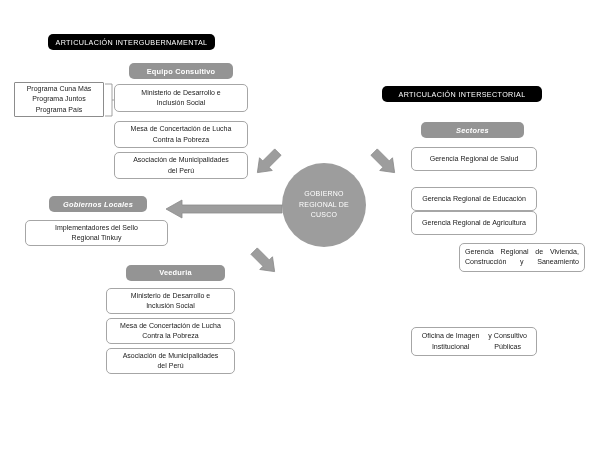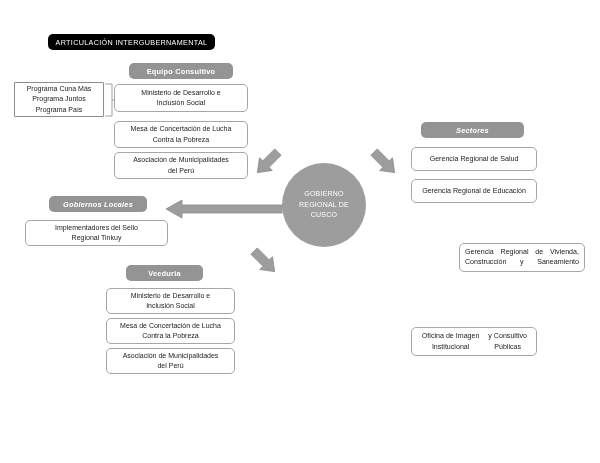--- a/index.html
+++ b/index.html
@@ -104,20 +104,23 @@
 </style>
 </head>
 <body>
 
 <div id="canvas">
 
   <div class="node banner" style="left:48px; top:34px; width:167px; height:16px;">
     <span>ARTICULACIÓN INTERGUBERNAMENTAL</span>
   </div>
 
+  <div class="node banner" style="left:382px; top:86px; width:160px; height:16px;">
+    <span>ARTICULACIÓN INTERSECTORIAL</span>
+  </div>
 
   <div class="node chip" style="left:129px; top:63px; width:104px; height:16px;">
     <span>Equipo Consultivo</span>
   </div>
 
   <div class="node card sq" style="left:14px; top:82px; width:90px; height:35px; flex-direction:column;">
     <span>Programa Cuna Más</span>
     <span>Programa Juntos</span>
     <span>Programa País</span>
   </div>
@@ -147,21 +150,21 @@
 
   <div class="node chip" style="left:49px; top:196px; width:98px; height:16px;font-style:italic;">
     <span>Gobiernos Locales</span>
   </div>
 
   <div class="node card" style="left:25px; top:220px; width:143px; height:26px; flex-direction:column;">
     <span>Implementadores del Sello</span>
     <span>Regional Tinkuy</span>
   </div>
 
-  <div class="node chip" style="left:126px; top:265px; width:77px; height:16px;">
+  <div class="node chip" style="left:126px; top:265px; width:99px; height:16px;align-items:flex-end;">
     <span>Veeduria</span>
   </div>
 
   <div class="node card" style="left:106px; top:288px; width:129px; height:26px; flex-direction:column;">
     <span>Ministerio de Desarrollo e</span>
     <span>Inclusión Social</span>
   </div>
 
   <div class="node card" style="left:106px; top:318px; width:129px; height:26px; flex-direction:column;">
     <span>Mesa de Concertación de Lucha</span>
@@ -174,24 +177,27 @@
   </div>
 
   <div class="node chip" style="left:421px; top:122px; width:103px; height:16px;font-style:italic;">
     <span>Sectores</span>
   </div>
 
   <div class="node card rightfont" style="left:411px; top:147px; width:126px; height:24px;">
     <span>Gerencia Regional de Salud</span>
   </div>
 
-  <div class="node card rightfont" style="left:411px; top:179px; width:126px; height:24px;">
+  <div class="node card rightfont" style="left:411px; top:187px; width:126px; height:24px;">
     <span>Gerencia Regional de Educación</span>
   </div>
 
+  <div class="node card rightfont" style="left:411px; top:211px; width:126px; height:24px;">
+    <span>Gerencia Regional de Agricultura</span>
+  </div>
 
   <div class="node card rightfont justified" style="left:411px; top:243px; width:126px; height:29px;">
     <span>Gerencia Regional de Vivienda,</span>
     <span>Construcción y Saneamiento</span>
   </div>
 
 
   <div class="node card rightfont" style="left:411px; top:327px; width:126px; height:29px; ">
     <span>Oficina de Imagen Institucional</span>
     <span>y Consultivo Públicas</span>

